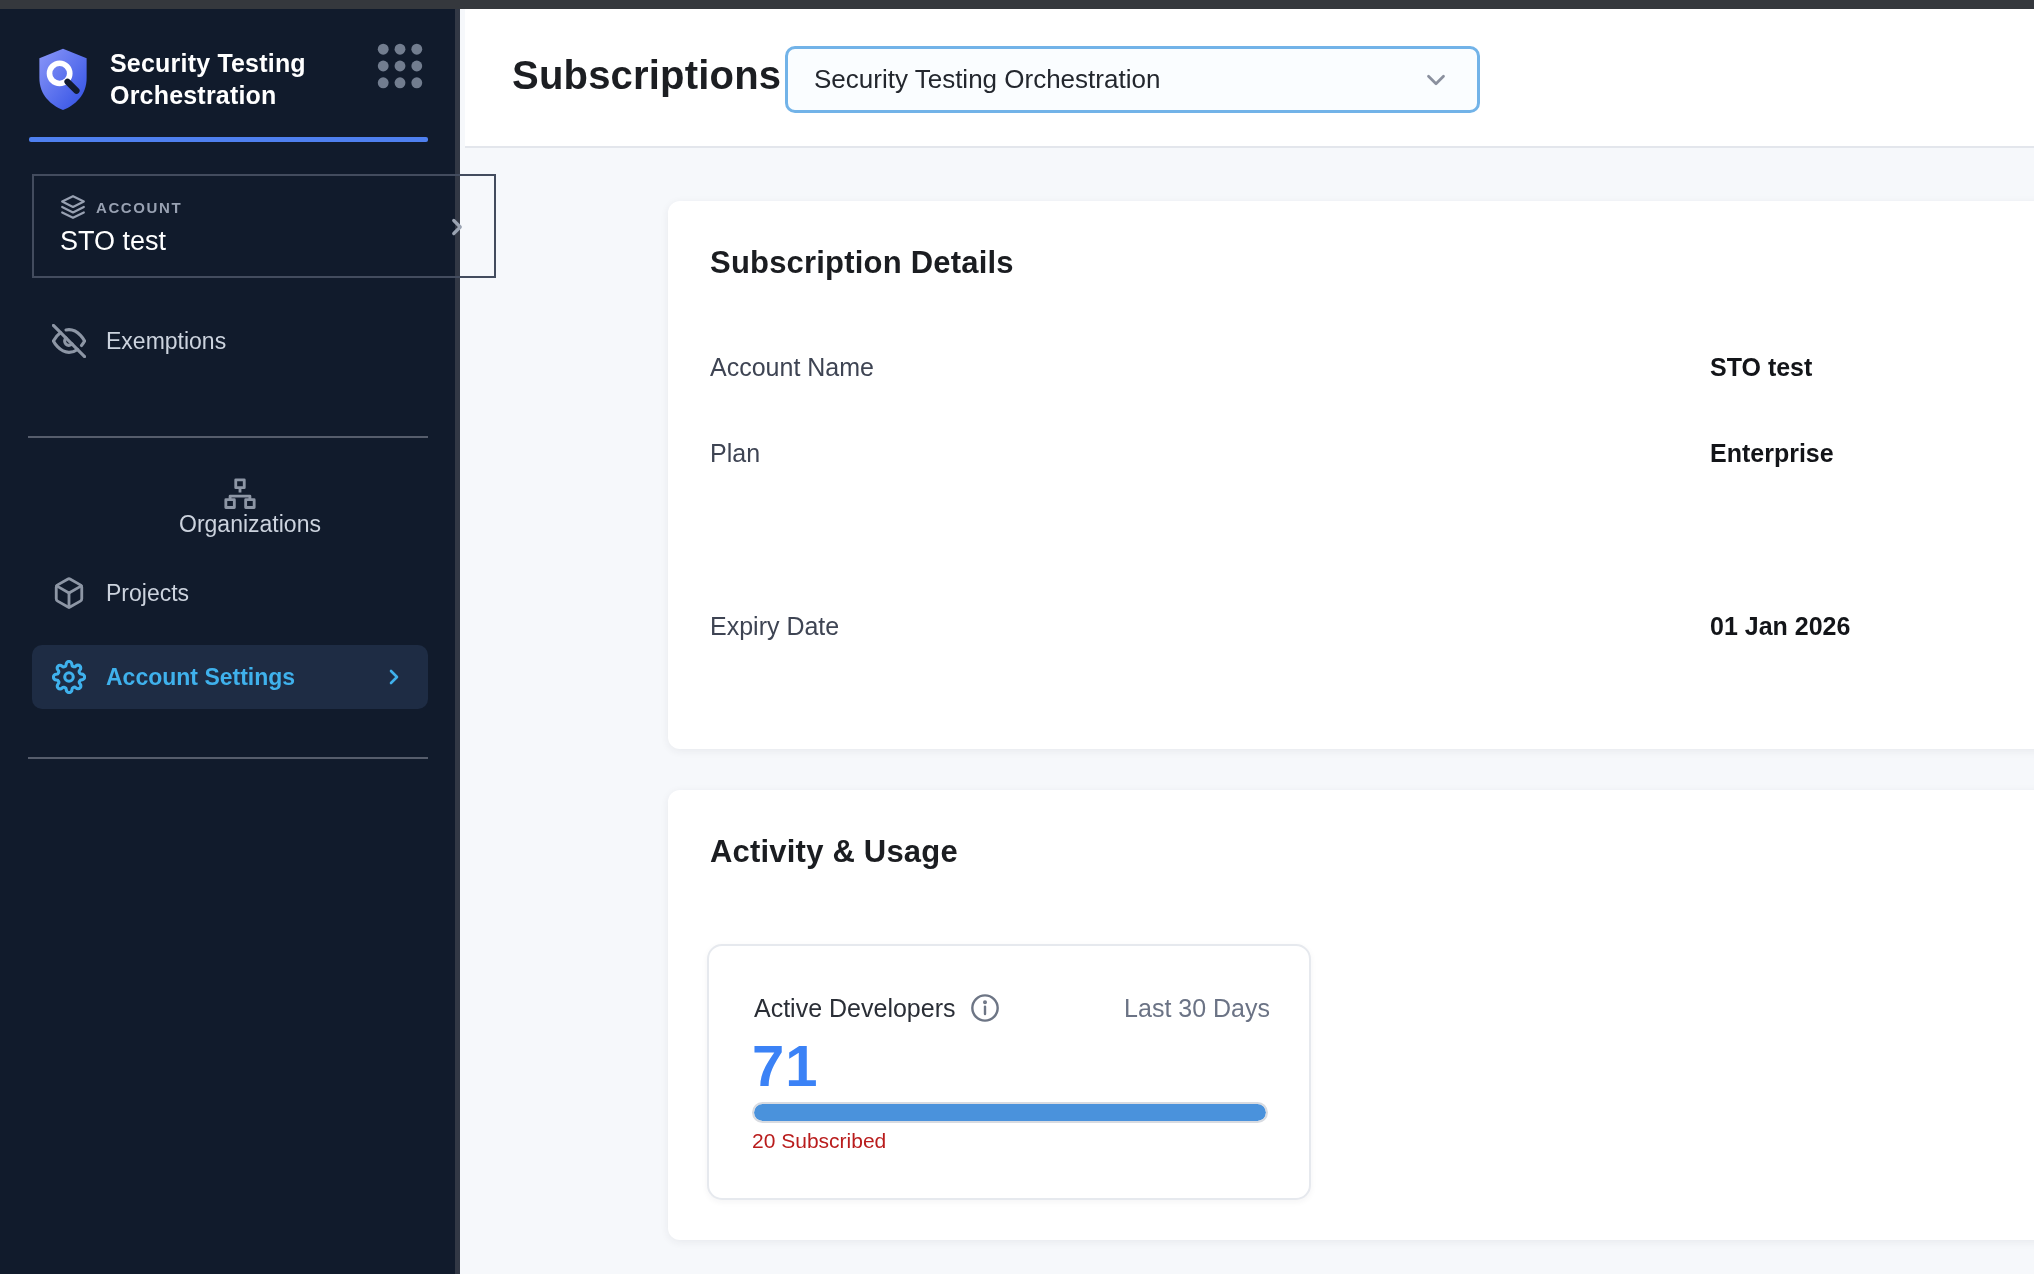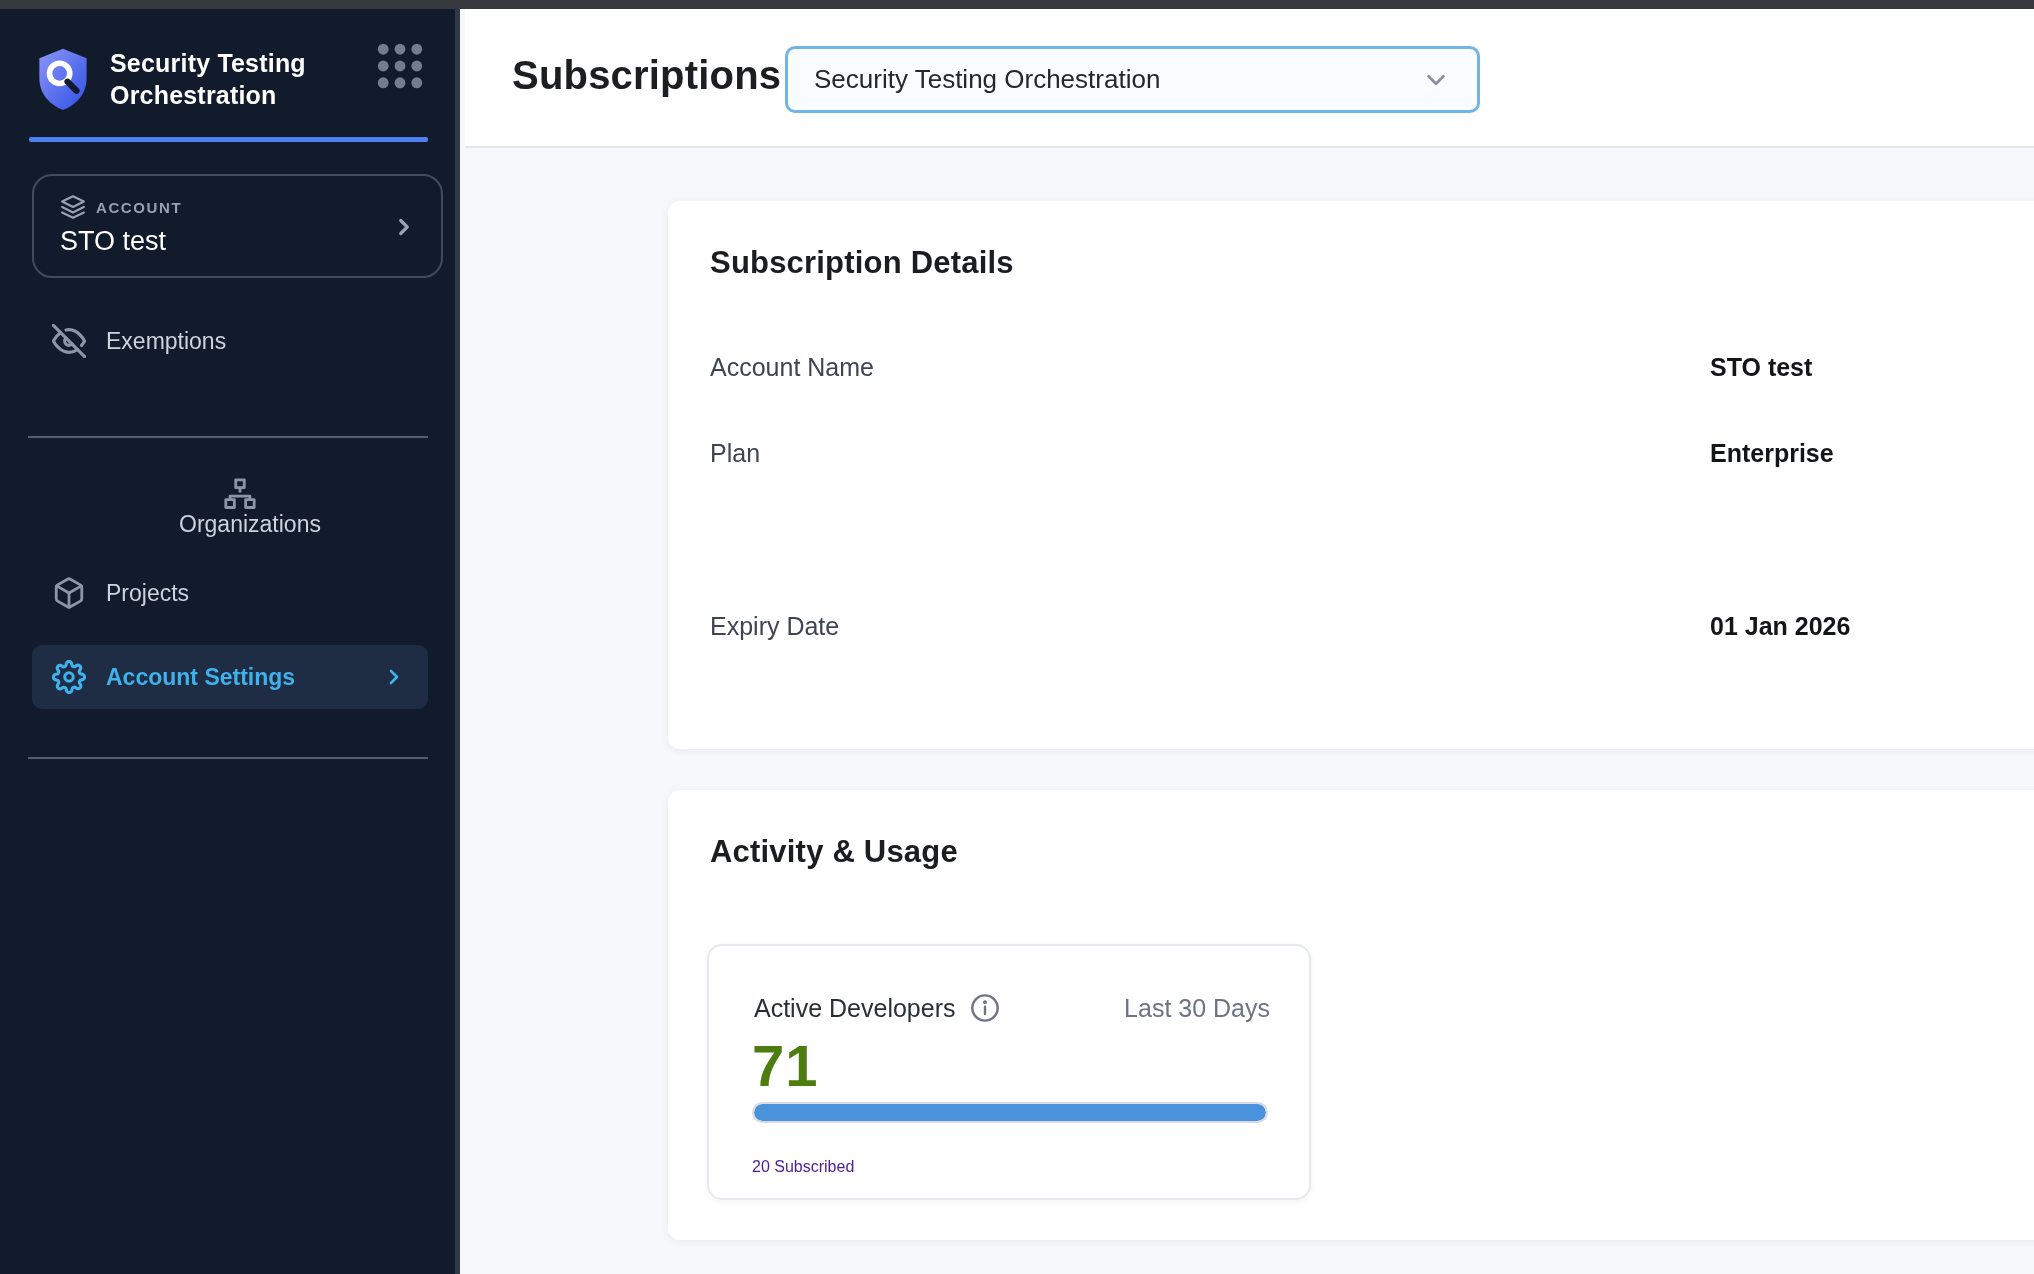--- a/index.html
+++ b/index.html
@@ -30,22 +30,22 @@
   }
   .grid-icon {
     position: absolute; right: 22px; top: 24px; width: 66px; height: 66px;
     display: flex; align-items: center; justify-content: center; cursor: pointer;
   }
   .logo-underline {
     position: absolute; left: 29px; top: 128px; width: 399px; height: 5px;
     background: #4f80f0; border-radius: 2px;
   }
   .account-card {
-    position: absolute; left: 32px; top: 165px; width: 411px; height: 104px;
-    border: 2px solid #434c5e; border-radius: 20px; cursor: pointer;
+    position: absolute; left: 32px; top: 165px; width: 464px; height: 104px;
+    border: 2px solid #434c5e; border-radius: 0; cursor: pointer;
     padding: 18px 20px 0 26px;
   }
   .account-card-top { display: flex; align-items: center; gap: 10px; }
   .account-label {
     color: #98a1b2; font-size: 15px; font-weight: 700; letter-spacing: 1.6px;
   }
   .account-name {
     margin-top: 6px; color: #ffffff; font-size: 27px; font-weight: 400;
   }
   .account-chevron { position: absolute; right: 24px; top: 38px; }
@@ -106,31 +106,31 @@
   }
   .metric-head {
     position: absolute; left: 45px; top: 46px; width: 516px; height: 32px;
     display: flex; align-items: center;
   }
   .metric-label { font-size: 25px; font-weight: 500; color: #2a2e36; }
   .metric-info { margin-left: 14px; width: 32px; height: 32px; cursor: pointer; }
   .metric-period { margin-left: auto; font-size: 25px; font-weight: 400; color: #6b7385; }
   .metric-value {
     position: absolute; left: 43px; top: 86px;
-    font-size: 58px; font-weight: 800; color: #4d7c0f; letter-spacing: 1px;
+    font-size: 58px; font-weight: 800; color: #3b82f6; letter-spacing: 1px;
   }
   .metric-progress-track {
     position: absolute; left: 43px; top: 156px; width: 516px; height: 21px;
     background: #eef0f3; border: 2px solid #d8dbe1; border-radius: 12px; overflow: hidden;
   }
   .metric-progress-fill {
     height: 100%; background: #4a92dc; border-radius: 10px; width: 0%;
   }
   .metric-footnote {
-    position: absolute; left: 43px; top: 212px; font-size: 16px; color: #4c1d95;
+    position: absolute; left: 43px; top: 183px; font-size: 21px; color: #b91c1c;
   }
   svg { display: block; }
 </style>
 </head>
 <body>
 
 <div class="top-strip"></div>
 
 <div class="sidebar">
 

